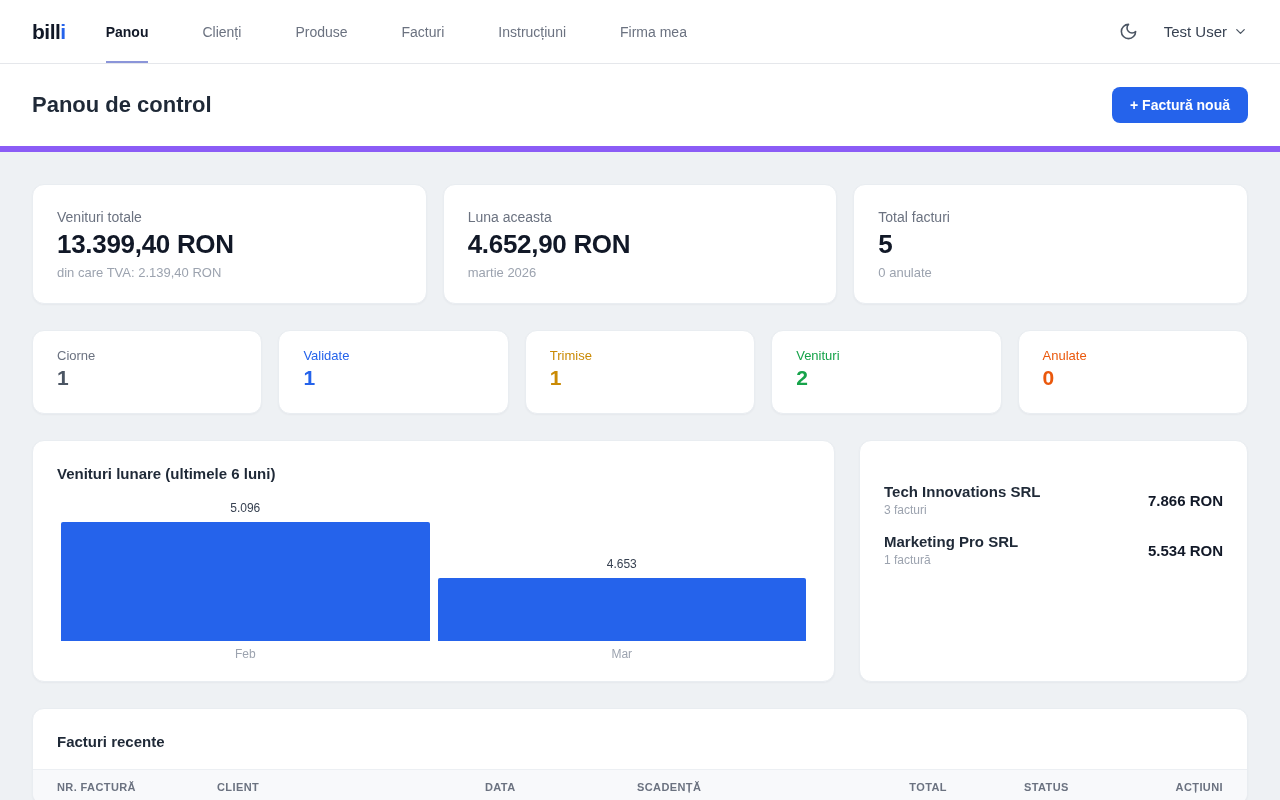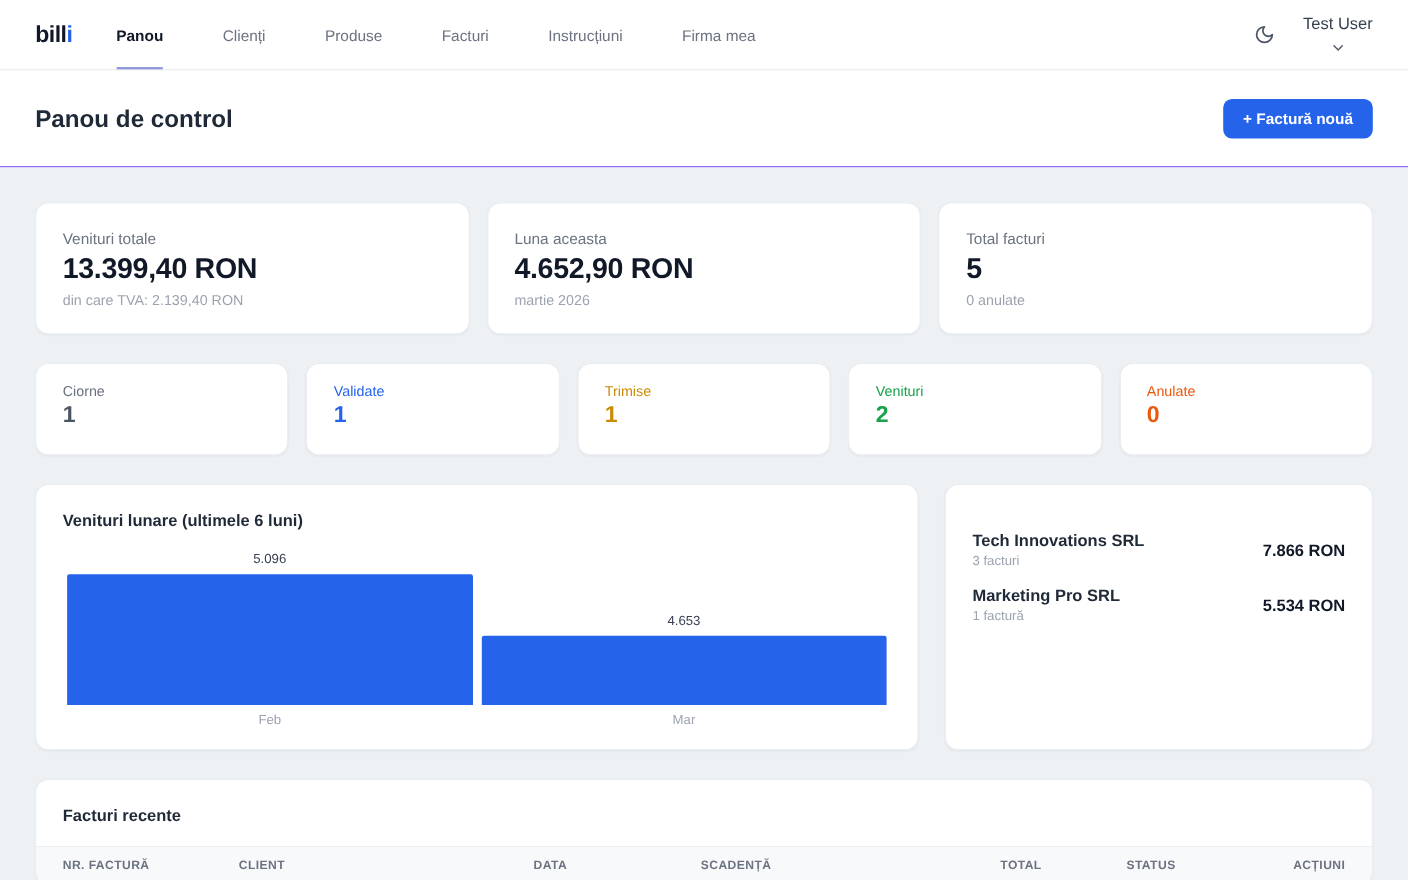--- a/index.html
+++ b/index.html
@@ -18,25 +18,25 @@
   .logo { display: flex; align-items: center; font-size: 21px; font-weight: 700; letter-spacing: -0.5px; color: #111827; margin-right: 40px; }
   .logo .accent { color: #2563eb; }
   .nav-links { display: flex; align-items: stretch; gap: 54px; }
   .nav-link {
     display: flex; align-items: center; font-size: 14px; color: #6b7280;
     border-bottom: 2px solid transparent; padding-top: 2px; cursor: pointer; text-decoration: none;
   }
   .nav-link.active { color: #111827; font-weight: 600; border-bottom-color: #8b95d9; }
   .nav-right { margin-left: auto; display: flex; align-items: center; gap: 26px; }
   .icon-btn { background: none; border: none; cursor: pointer; display: flex; align-items: center; color: #4b5563; }
-  .user-menu { display: flex; align-items: center; gap: 6px; font-size: 15px; color: #374151; cursor: pointer; flex-direction: column; }
+  .user-menu { display: flex; align-items: center; gap: 6px; font-size: 15px; color: #374151; cursor: pointer; }
 
   
   .page-header {
-    height: 88px; background: #fff; border-bottom: 1px solid #8b5cf6;
+    height: 88px; background: #fff; border-bottom: 6px solid #8b5cf6;
     display: flex; align-items: center; justify-content: space-between; padding: 0 32px;
   }
   .page-title { font-size: 22px; font-weight: 700; color: #1f2937; }
   .primary-btn {
     background: #2563eb; color: #fff; border: none; border-radius: 8px;
     font-family: inherit; font-size: 14px; font-weight: 600;
     padding: 10px 18px; cursor: pointer;
   }
 
   

